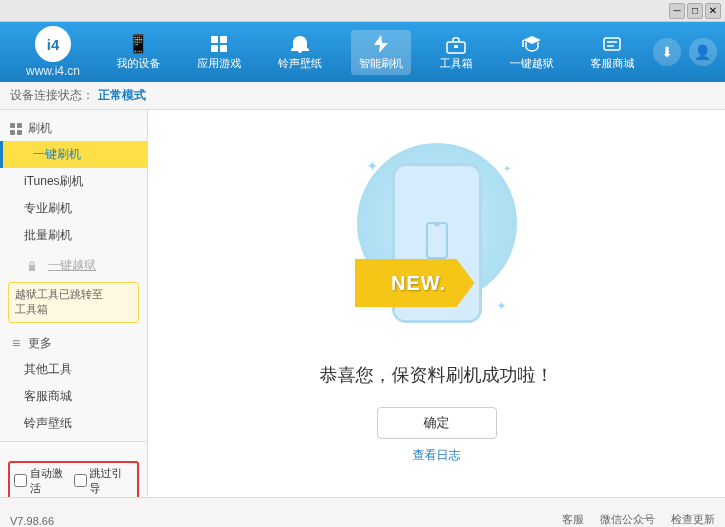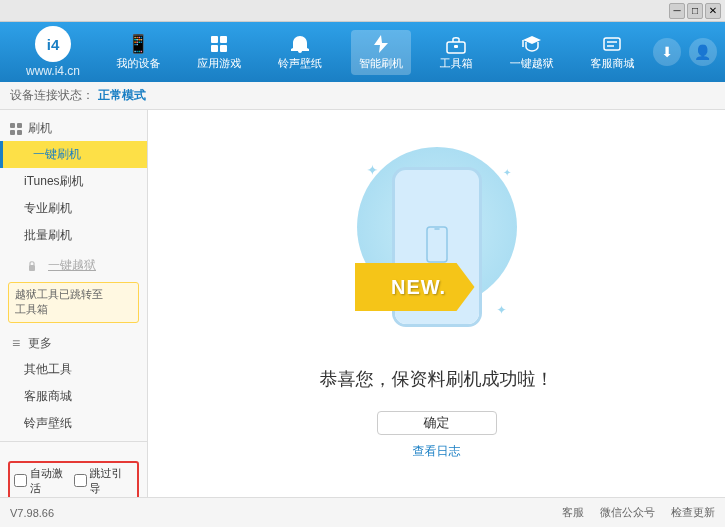--- a/index.html
+++ b/index.html
@@ -247,21 +247,21 @@
     .sparkle-1 { top: 15px; left: 20px; }
     .sparkle-2 { top: 20px; right: 15px; font-size: 10px; }
     .sparkle-3 { bottom: 30px; right: 20px; font-size: 12px; }
 
     .success-title {
       font-size: 18px;
       color: #333;
       margin-bottom: 20px;
     }
     .confirm-btn {
-      width: 120px; height: 24px;
+      width: 120px; height: 32px;
       background: white;
       border: 1px solid #ccc;
       border-radius: 4px;
       font-size: 13px;
       color: #333;
       cursor: pointer;
       display: flex; align-items: center; justify-content: center;
       margin-bottom: 8px;
     }
     .log-link {
@@ -270,21 +270,21 @@
       cursor: pointer;
       text-decoration: none;
     }
 
     
     .footer {
       height: 30px;
       background: #f5f5f5;
       border-top: 1px solid #ddd;
       display: flex;
-      align-items: center;
+      align-items: flex-end;
       padding: 0 10px;
       font-size: 11px;
       color: #666;
       gap: 20px;
     }
     .footer-left { display: flex; align-items: center; gap: 4px; }
     .footer-right { margin-left: auto; display: flex; gap: 16px; }
     .footer-link { color: #666; cursor: pointer; }
   </style>
 </head>

